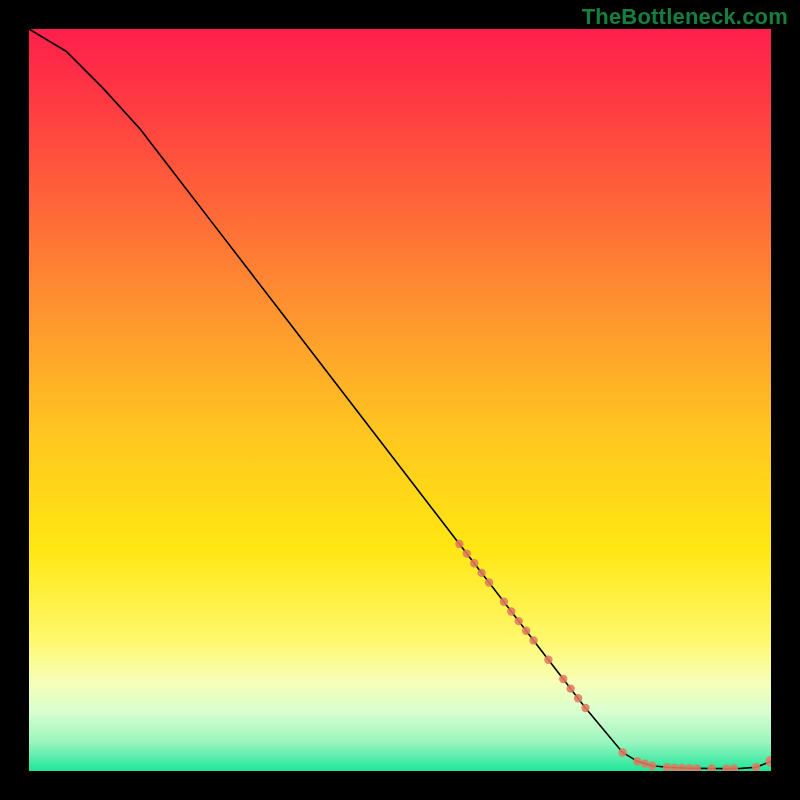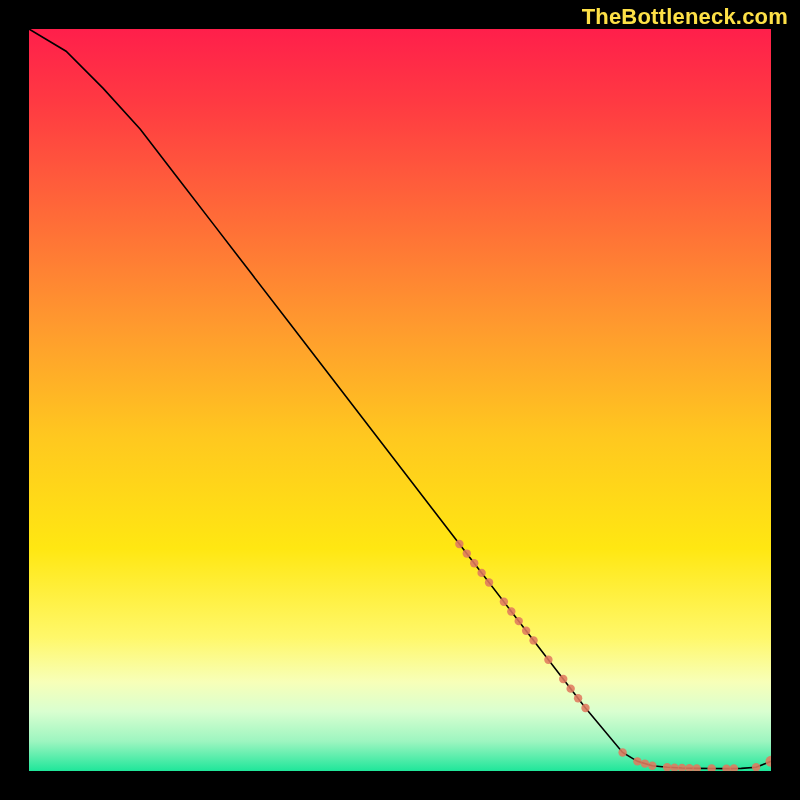--- a/index.html
+++ b/index.html
@@ -14,21 +14,21 @@
   .outer {
     position: relative;
     width: 800px;
     height: 800px;
     background: #000;
   }
   .watermark {
     position: absolute;
     top: 4px;
     right: 12px;
-    color: #fde047;
+    color: #15803d;
     font-size: 22px;
     font-weight: 600;
     letter-spacing: 0.2px;
     z-index: 50;
   }
   .plot-frame {
     position: absolute;
     left: 29px;
     top: 29px;
     width: 742px;

